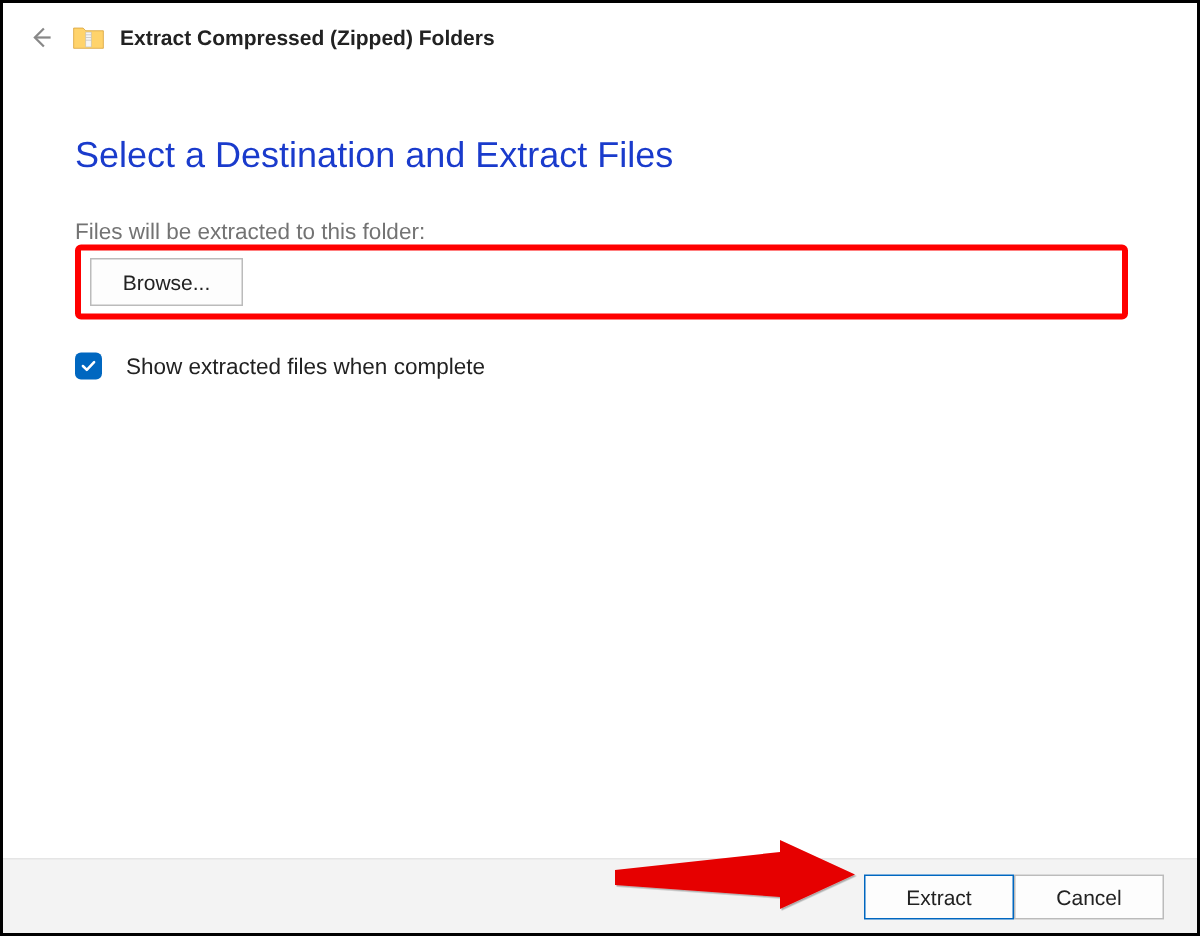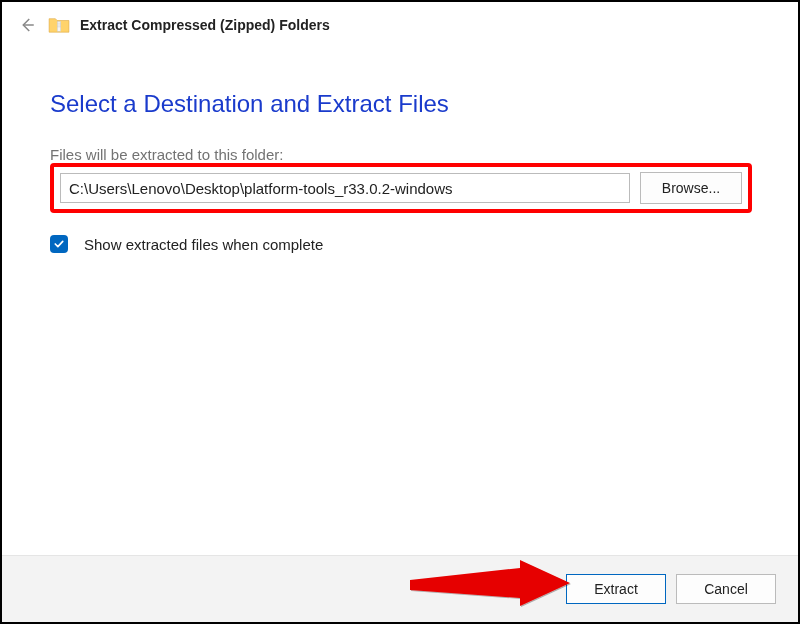--- a/index.html
+++ b/index.html
@@ -106,28 +106,27 @@
     }
     .checkbox-label {
       font-size: 15px;
       color: #222;
     }
     .footer {
       position: absolute;
       bottom: 0;
       left: 0;
       right: 0;
-      height: 67px;
+      height: 50px;
       background: #f3f3f3;
       border-top: 1px solid #e5e5e5;
       display: flex;
       align-items: center;
       justify-content: flex-end;
       padding-right: 22px;
-      gap: 10px;
     }
     .footer-btn {
       width: 100px;
       height: 30px;
       border: 1px solid #bbb;
       background: #fdfdfd;
       font-size: 14px;
       color: #222;
       cursor: pointer;
       font-family: inherit;
@@ -163,21 +162,20 @@
   </div>
   <div class="title-text">Extract Compressed (Zipped) Folders</div>
 </div>
 
 <div class="content">
   <h1 class="heading">Select a Destination and Extract Files</h1>
 
   <div class="label">Files will be extracted to this folder:</div>
 
   <div class="highlight-box">
-    <input class="path-input" type="text" value="C:\Users\Lenovo\Desktop\platform-tools_r33.0.2-windows" style="">
     <button class="browse-btn">Browse...</button>
   </div>
 
   <div class="checkbox-row">
     <div class="checkbox">
       <svg viewBox="0 0 16 16">
         <path d="M3 8 L6.5 11.5 L13 4.5" stroke="#fff" stroke-width="2.2" fill="none" stroke-linecap="round" stroke-linejoin="round"></path>
       </svg>
     </div>
     <div class="checkbox-label">Show extracted files when complete</div>

